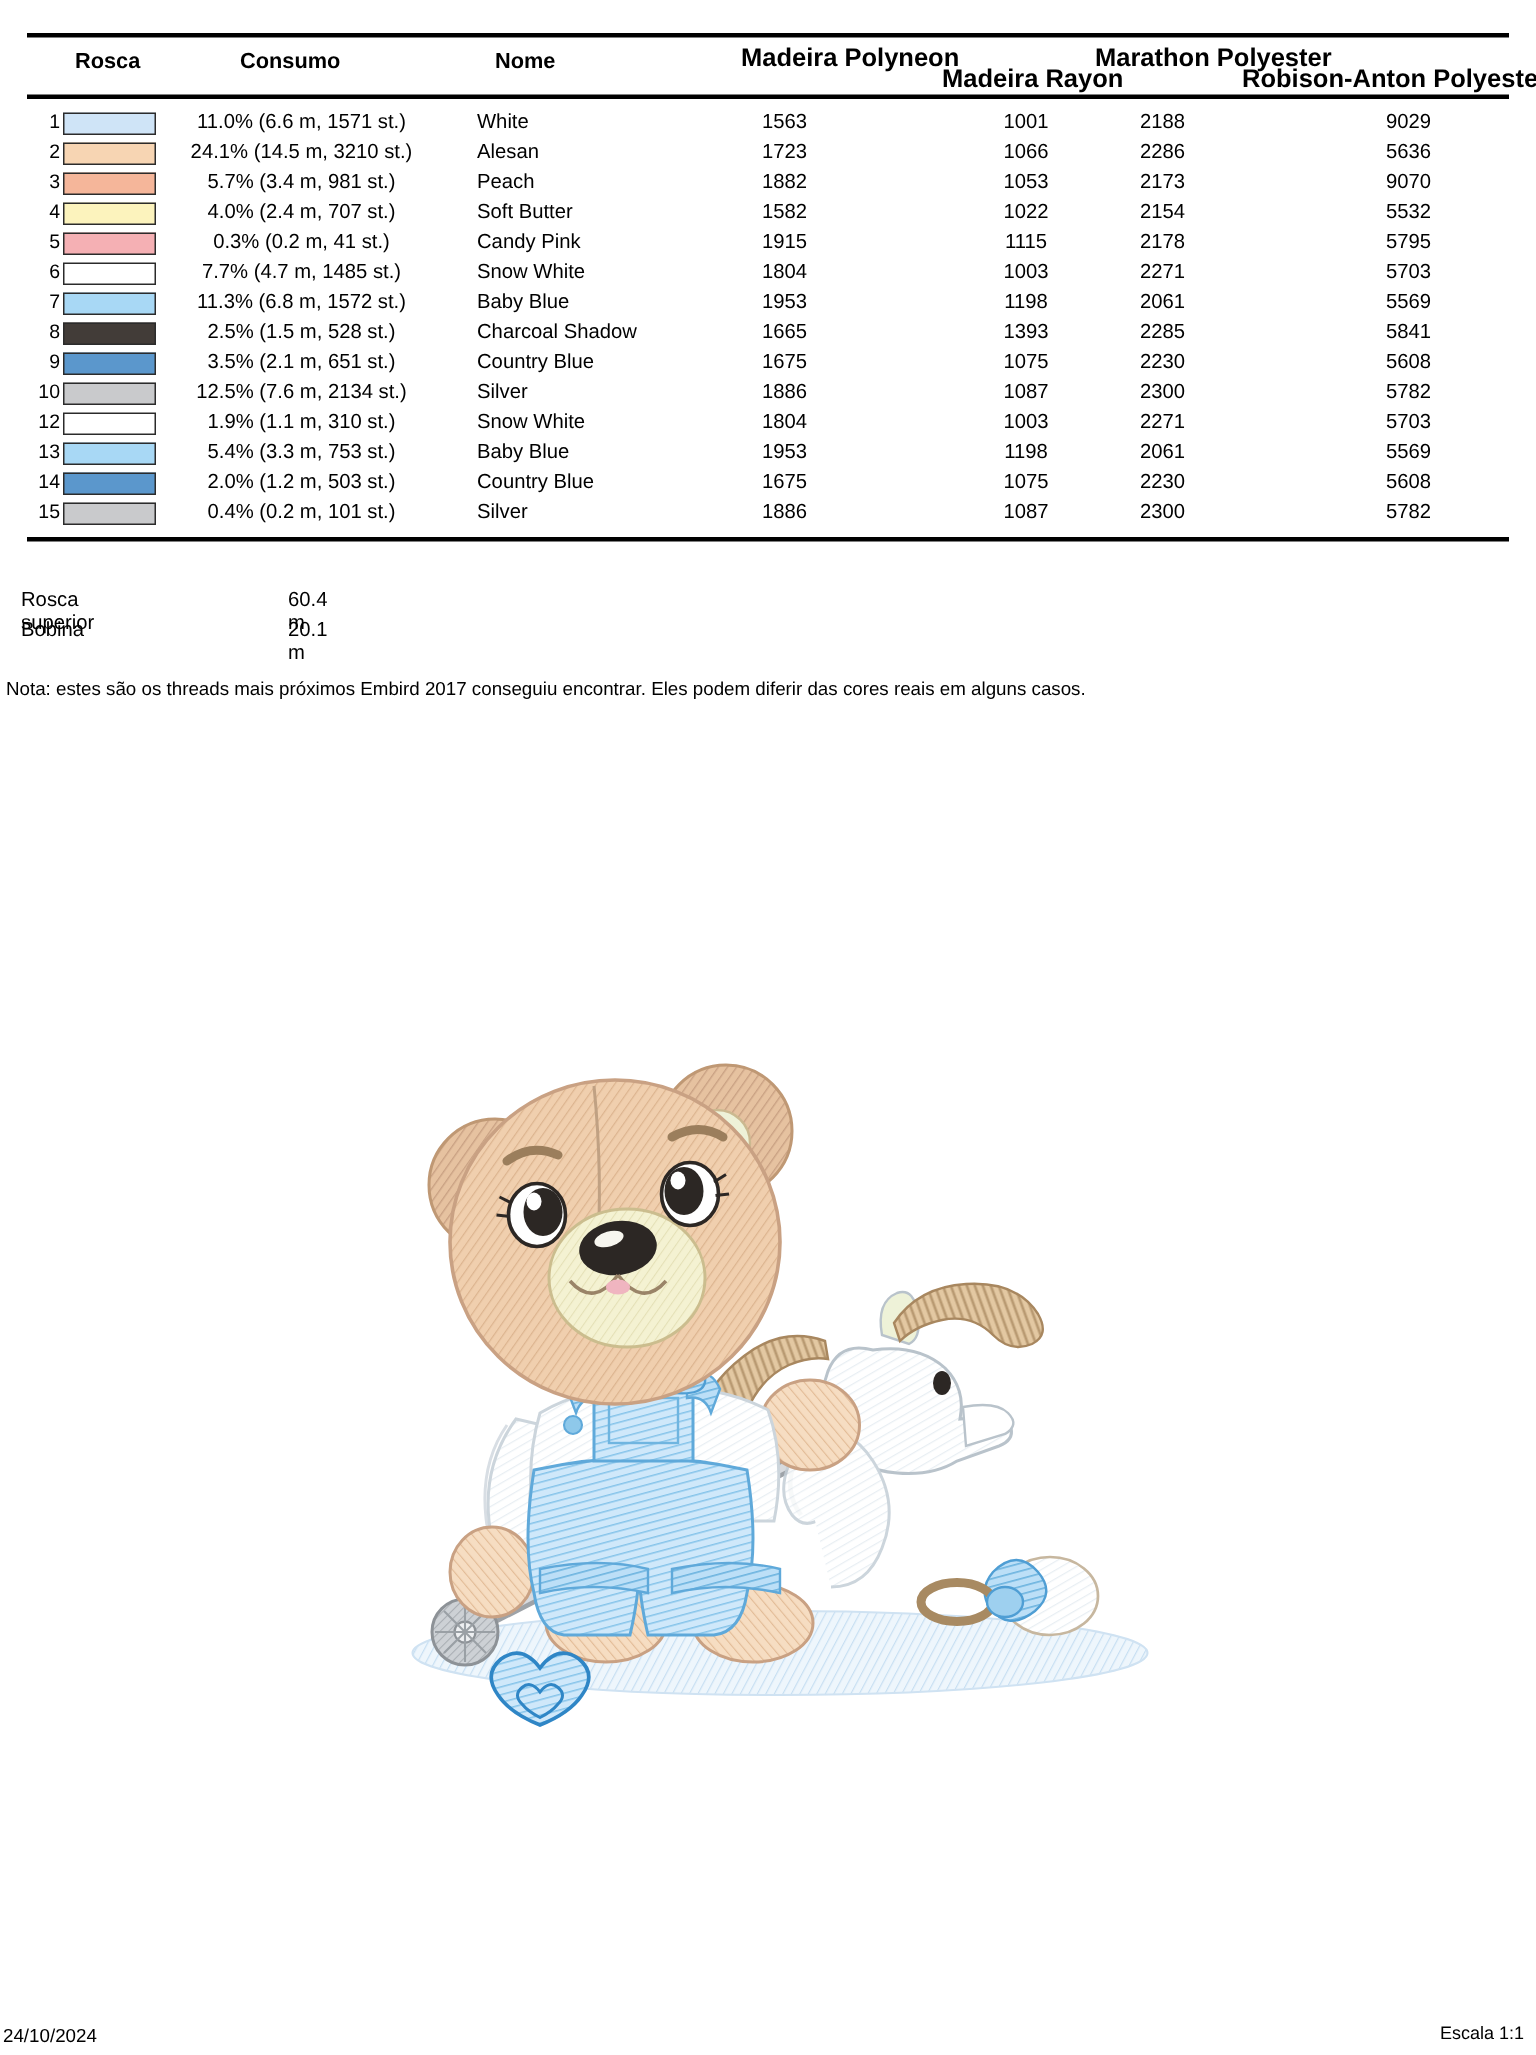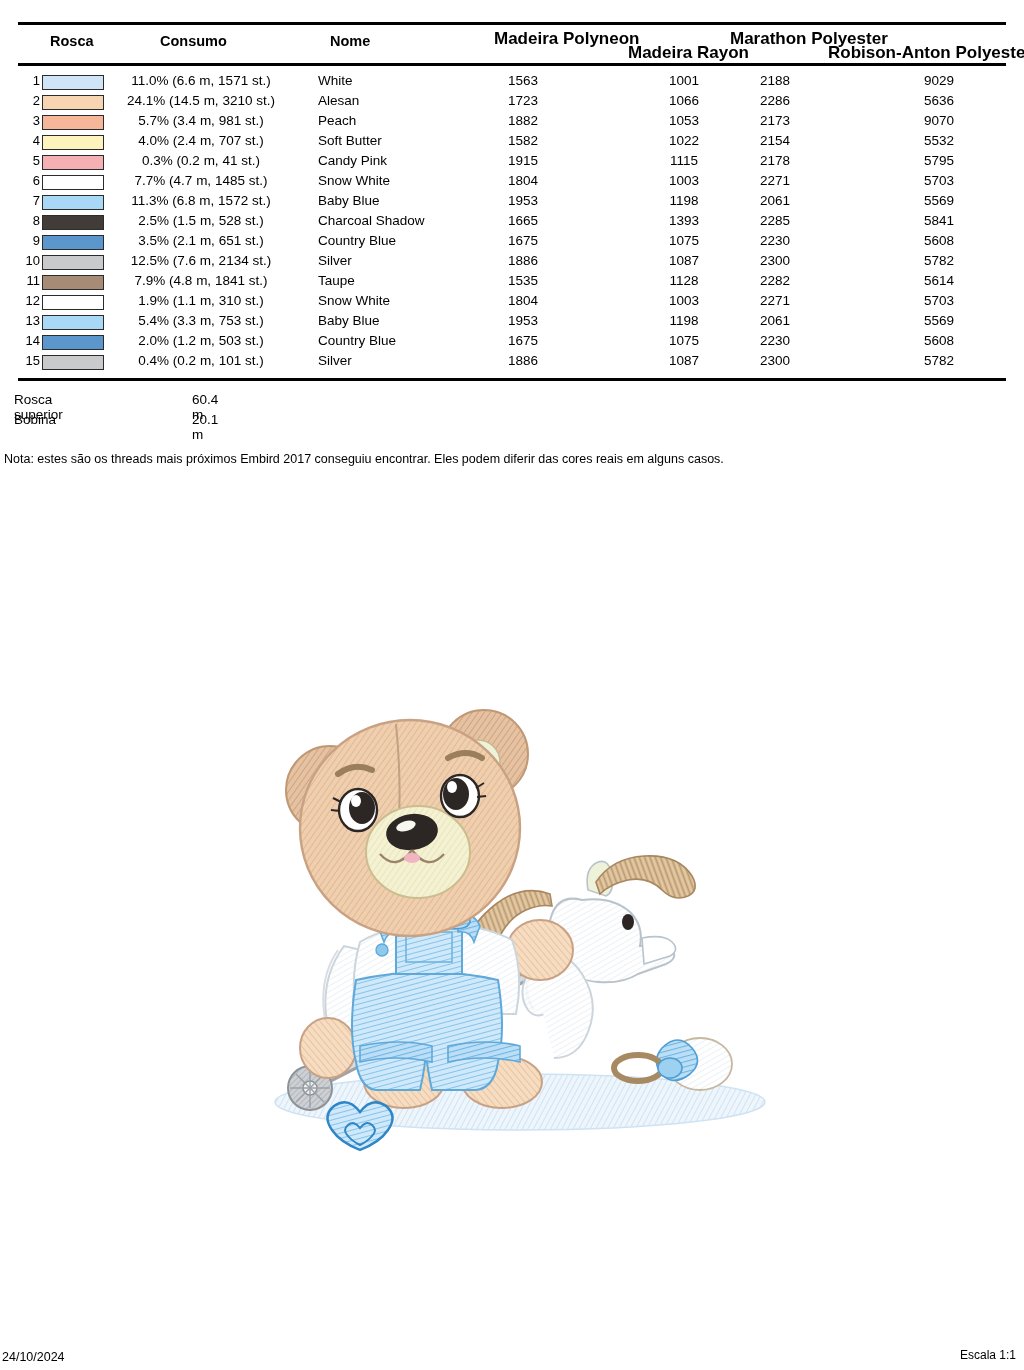--- a/index.html
+++ b/index.html
@@ -210,32 +210,20 @@
             <span class="sw" style="background:#c9cacc"></span>
           </span>
           <span class="c c-cons">12.5% (7.6 m, 2134 st.)</span>
           <span class="c c-name">Silver</span>
           <span class="c c-n1">1886</span>
           <span class="c c-n2">1087</span>
           <span class="c c-n3">2300</span>
           <span class="c c-n4">5782</span>
         </div>
         <div class="row">
-          <span class="c c-idx">11</span>
-          <span class="c c-sw">
-            <span class="sw" style="background:#a68b76"></span>
-          </span>
-          <span class="c c-cons">7.9% (4.8 m, 1841 st.)</span>
-          <span class="c c-name">Taupe</span>
-          <span class="c c-n1">1535</span>
-          <span class="c c-n2">1128</span>
-          <span class="c c-n3">2282</span>
-          <span class="c c-n4">5614</span>
-        </div>
-        <div class="row">
           <span class="c c-idx">12</span>
           <span class="c c-sw">
             <span class="sw" style="background:#ffffff"></span>
           </span>
           <span class="c c-cons">1.9% (1.1 m, 310 st.)</span>
           <span class="c c-name">Snow White</span>
           <span class="c c-n1">1804</span>
           <span class="c c-n2">1003</span>
           <span class="c c-n3">2271</span>
           <span class="c c-n4">5703</span>

